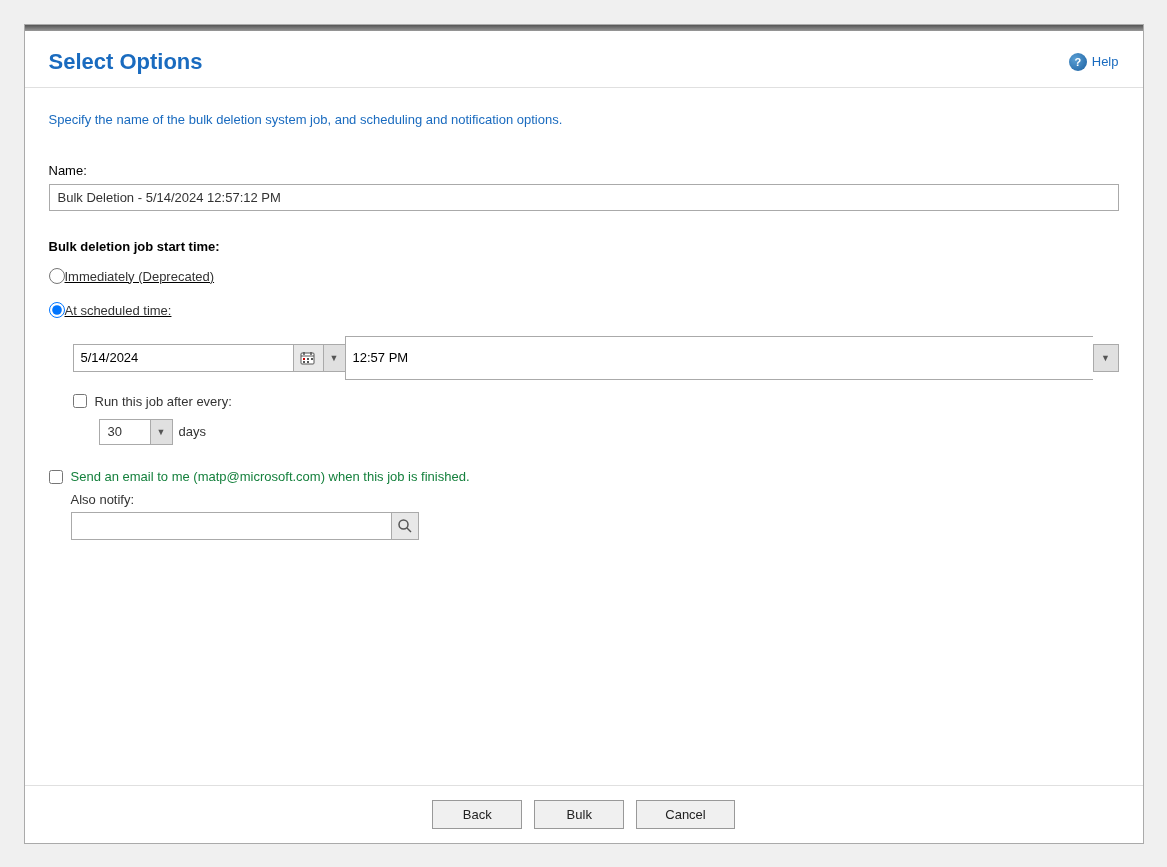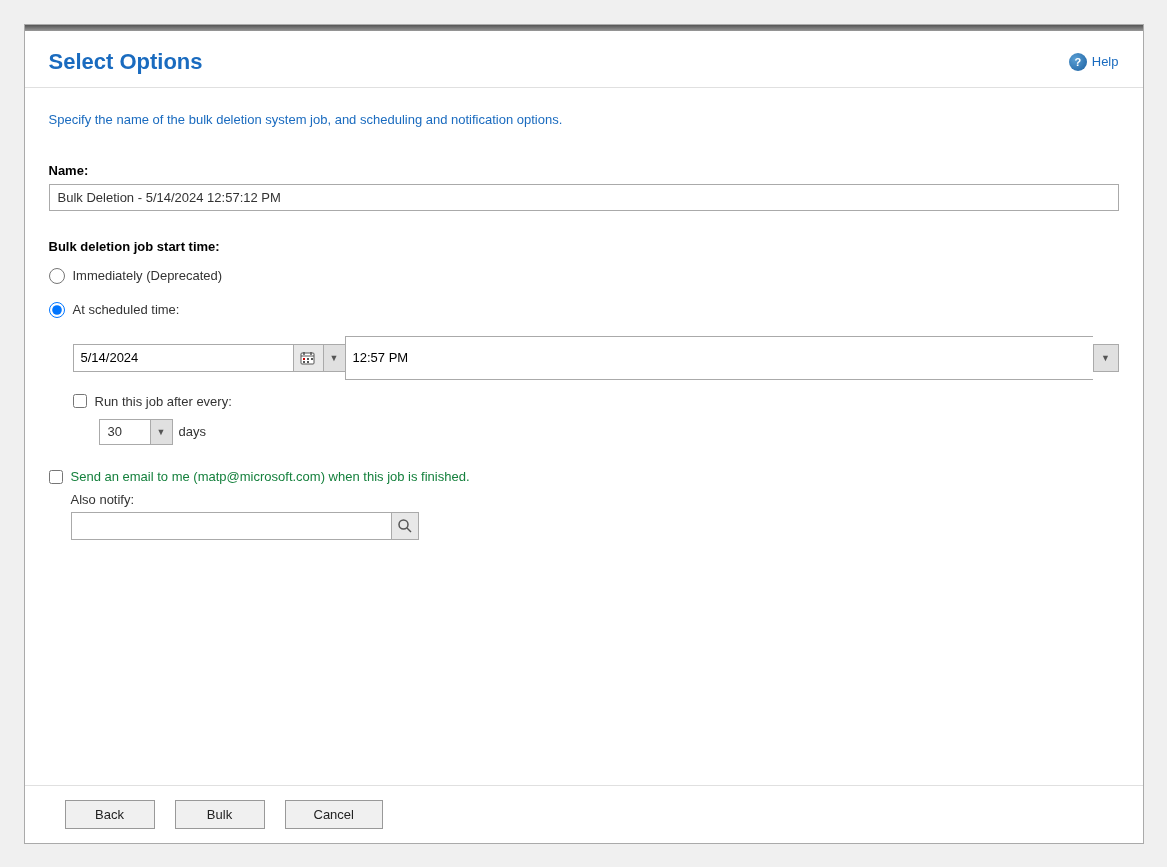--- a/index.html
+++ b/index.html
@@ -58,21 +58,21 @@
     .dialog-body {
       flex: 1;
       padding: 24px 24px 12px 24px;
     }
     .description {
       color: #1a6bbf;
       font-size: 13px;
       margin-bottom: 36px;
     }
     .field-label {
-      font-weight: bold;
+      font-weight: normal;
       font-size: 13px;
       margin-bottom: 6px;
       color: #000;
     }
     .name-input {
       width: 100%;
       padding: 5px 8px;
       border: 1px solid #aaa;
       font-size: 13px;
       color: #333;
@@ -80,23 +80,23 @@
       margin-bottom: 28px;
     }
     .section-label {
       font-weight: bold;
       font-size: 13px;
       margin-bottom: 14px;
       color: #000;
     }
     .radio-option {
       display: flex;
-      align-items: flex-start;
-      gap: 8px;
+      align-items: flex-end;
       margin-bottom: 18px;
+      text-decoration: underline;
     }
     .radio-option input[type="radio"] {
       width: 16px;
       height: 16px;
       cursor: pointer;
     }
     .radio-label {
       font-size: 13px;
       color: #333;
     }
@@ -261,25 +261,25 @@
       background: #e8e8e8;
       height: 28px;
       width: 28px;
       cursor: pointer;
       display: flex;
       align-items: center;
       justify-content: center;
     }
     .dialog-footer {
       display: flex;
-      justify-content: flex-start;
-      align-items: center;
-      padding: 14px 40px;
+      justify-content: center;
+      align-items: center;
+      padding: 14px 32px;
       border-top: 1px solid #e0e0e0;
-      gap: 20px;
+      gap: 12px;
     }
     .footer-btn {
       padding: 6px 28px;
       border: 1px solid #999;
       background: #f0f0f0;
       font-size: 13px;
       cursor: pointer;
       color: #222;
       min-width: 90px;
       text-align: center;

